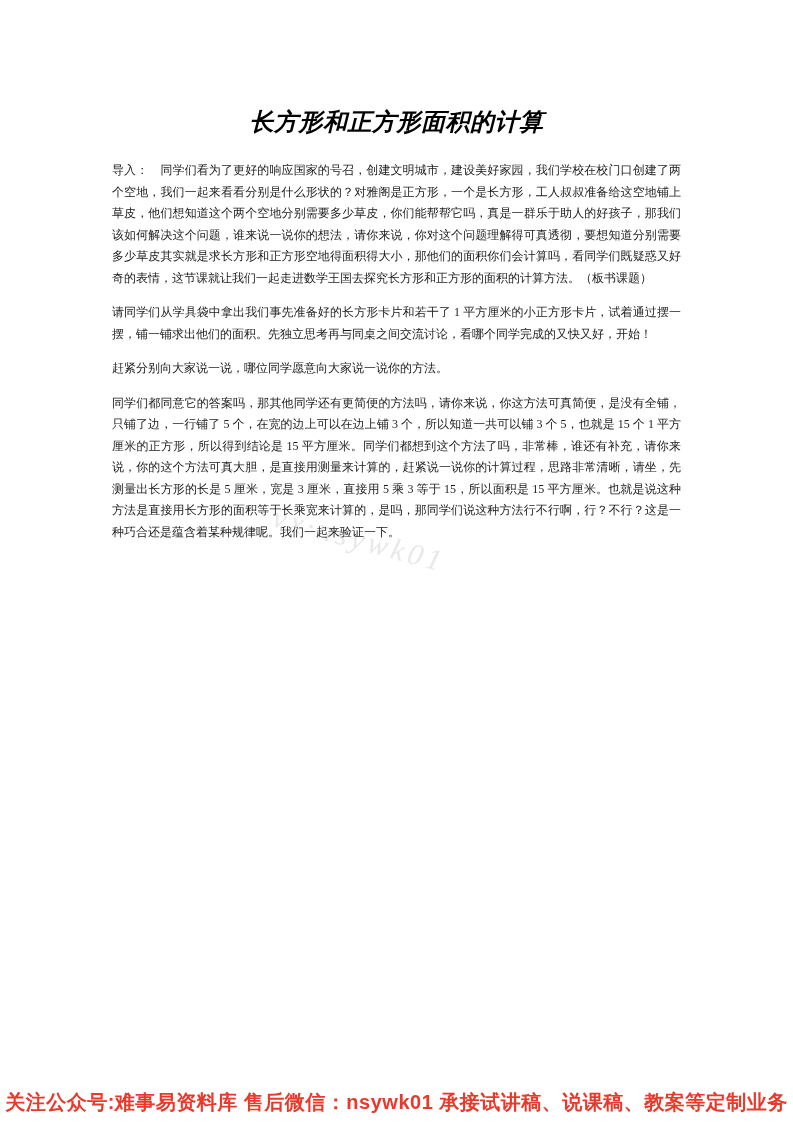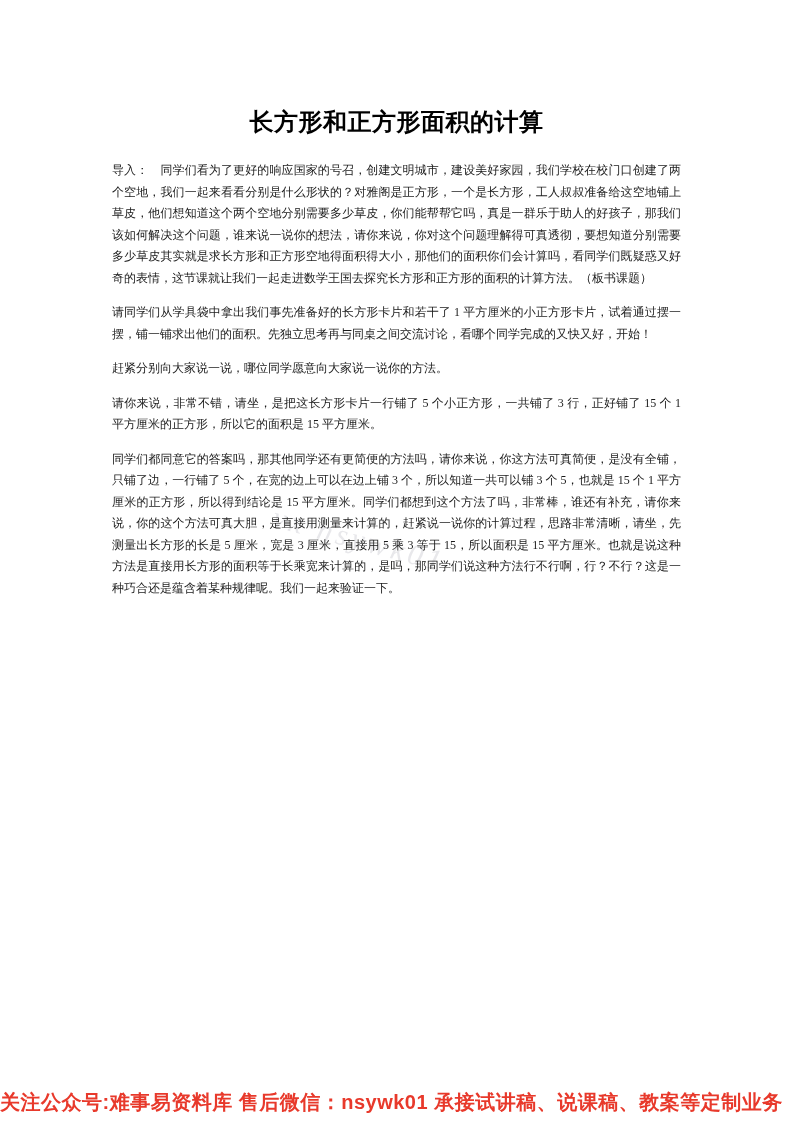--- a/index.html
+++ b/index.html
@@ -23,20 +23,21 @@
     width: 569px;
   }
   .doc-title {
     margin: 104px 0 20px 0;
     font-size: 24px;
     line-height: 36px;
     font-weight: 700;
     text-align: center;
     color: #000000;
     letter-spacing: 0.5px;
+    font-style: italic;
   }
   .para {
     margin: 0 0 13px 0;
     font-size: 12px;
     line-height: 21.5px;
     text-align: justify;
     color: #1b1b1b;
     word-break: break-all;
   }
   .red-note {
@@ -54,20 +55,21 @@
     letter-spacing: 4px;
     color: rgba(110, 110, 130, 0.16);
     pointer-events: none;
     white-space: nowrap;
   }
   .footer-banner {
     position: absolute;
     left: 0;
     right: 0;
     bottom: 7px;
+    text-align: center;
     font-family: "Liberation Sans", "DejaVu Sans", sans-serif;
     font-weight: 700;
     font-size: 20px;
     line-height: 26px;
     letter-spacing: 0.5px;
     color: #e8392b;
     white-space: nowrap;
   }
 </style>
 </head>
@@ -81,21 +83,20 @@
 
     <h1 class="doc-title">长方形和正方形面积的计算</h1>
 
     <p class="para">导入：　同学们看为了更好的响应国家的号召，创建文明城市，建设美好家园，我们学校在校门口创建了两个空地，我们一起来看看分别是什么形状的？对雅阁是正方形，一个是长方形，工人叔叔准备给这空地铺上草皮，他们想知道这个两个空地分别需要多少草皮，你们能帮帮它吗，真是一群乐于助人的好孩子，那我们该如何解决这个问题，谁来说一说你的想法，请你来说，你对这个问题理解得可真透彻，要想知道分别需要多少草皮其实就是求长方形和正方形空地得面积得大小，那他们的面积你们会计算吗，看同学们既疑惑又好奇的表情，这节课就让我们一起走进数学王国去探究长方形和正方形的面积的计算方法。（板书课题）</p>
 
 
     <p class="para">请同学们从学具袋中拿出我们事先准备好的长方形卡片和若干了 1 平方厘米的小正方形卡片，试着通过摆一摆，铺一铺求出他们的面积。先独立思考再与同桌之间交流讨论，看哪个同学完成的又快又好，开始！</p>
 
     <p class="para">赶紧分别向大家说一说，哪位同学愿意向大家说一说你的方法。</p>
 
-    <p class="para">请你来说，非常不错，请坐，是把这长方形卡片一行铺了 5 个小正方形，一共铺了 3 行，正好铺了 15 个 1 平方厘米的正方形，所以它的面积是 15 平方厘米。</p>
 
     <p class="para">同学们都同意它的答案吗，那其他同学还有更简便的方法吗，请你来说，你这方法可真简便，是没有全铺，只铺了边，一行铺了 5 个，在宽的边上可以在边上铺 3 个，所以知道一共可以铺 3 个 5，也就是 15 个 1 平方厘米的正方形，所以得到结论是 15 平方厘米。同学们都想到这个方法了吗，非常棒，谁还有补充，请你来说，你的这个方法可真大胆，是直接用测量来计算的，赶紧说一说你的计算过程，思路非常清晰，请坐，先测量出长方形的长是 5 厘米，宽是 3 厘米，直接用 5 乘 3 等于 15，所以面积是 15 平方厘米。也就是说这种方法是直接用长方形的面积等于长乘宽来计算的，是吗，那同学们说这种方法行不行啊，行？不行？这是一种巧合还是蕴含着某种规律呢。我们一起来验证一下。</p>
 
 
 
   </div>
 
   <div class="footer-banner">关注公众号:难事易资料库 售后微信：nsywk01 承接试讲稿、说课稿、教案等定制业务</div>
 
 </div>

